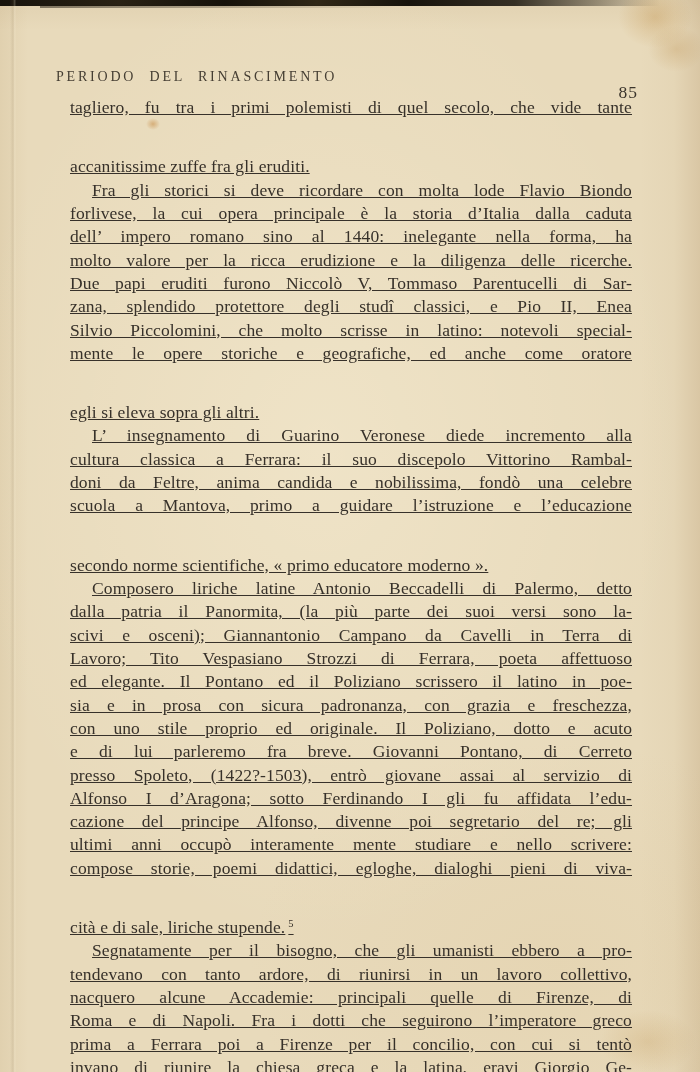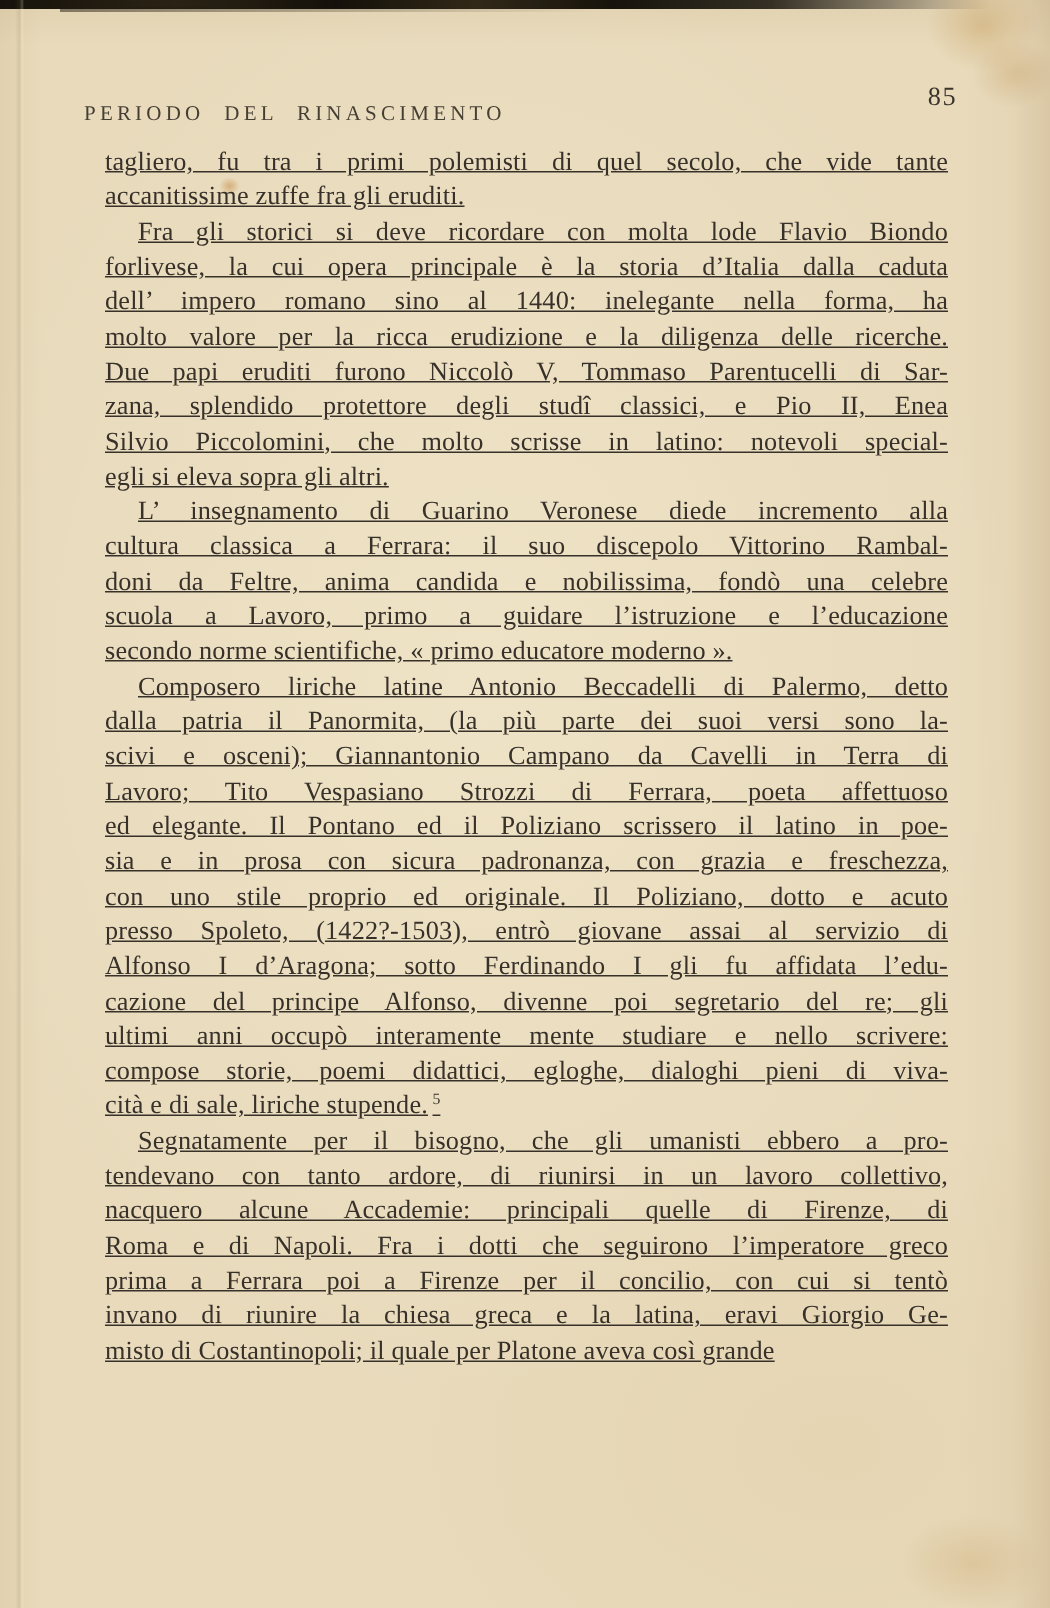--- a/index.html
+++ b/index.html
@@ -44,40 +44,40 @@
   .stain.s4 { left: 146px; top: 118px; width: 14px; height: 12px;
     background: radial-gradient(closest-side, rgba(190,120,40,0.45), rgba(190,120,40,0)); }
 
   .running-header {
     position: absolute; top: 69px; left: 56px; width: 562px;
     text-align: left;
     font-size: 14px; letter-spacing: 2.8px; word-spacing: 7px;
     color: #453e33;
   }
   .page-number {
-    position: absolute; top: 54px; right: 62px;
+    position: absolute; top: 82px; right: 62px;
     font-size: 17.5px; letter-spacing: 1px;
     color: #3b352c;
     margin-left: 20px;
   }
 
   .textblock {
     position: absolute; left: 70px; top: 96px; width: 562px;
     font-size: 17.5px; color: #37312a;
     letter-spacing: 0.12px;
   }
   .para { margin: 0; }
   .line {
     height: 23.32px; line-height: 23.32px;
     white-space: nowrap;
     text-align: justify;
     text-align-last: justify;
     text-decoration: underline;
   }
-  .line.lastline { text-align-last: left; }
+  .line.lastline { text-align-last: left; margin-top: 36px; }
   .line.indent { text-indent: 22px; }
   .line sup {
     font-size: 10.5px; letter-spacing: 0;
     vertical-align: 6px; line-height: 0; margin-left: 3px;
   }
 </style>
 </head>
 <body>
 
 <div class="page">
@@ -99,37 +99,39 @@
         <div class="line lastline">accanitissime zuffe fra gli eruditi.</div>
       </div>
       <div class="para">
         <div class="line indent">Fra gli storici si deve ricordare con molta lode Flavio Biondo</div>
         <div class="line">forlivese, la cui opera principale è la storia d’Italia dalla caduta</div>
         <div class="line">dell’ impero romano sino al 1440: inelegante nella forma, ha</div>
         <div class="line">molto valore per la ricca erudizione e la diligenza delle ricerche.</div>
         <div class="line">Due papi eruditi furono Niccolò V, Tommaso Parentucelli di Sar-</div>
         <div class="line">zana, splendido protettore degli studî classici, e Pio II, Enea</div>
         <div class="line">Silvio Piccolomini, che molto scrisse in latino: notevoli special-</div>
+        <div class="line">mente le opere storiche e geografiche, ed anche come oratore</div>
         <div class="line lastline">egli si eleva sopra gli altri.</div>
       </div>
       <div class="para">
         <div class="line indent">L’ insegnamento di Guarino Veronese diede incremento alla</div>
         <div class="line">cultura classica a Ferrara: il suo discepolo Vittorino Rambal-</div>
         <div class="line">doni da Feltre, anima candida e nobilissima, fondò una celebre</div>
-        <div class="line">scuola a Lavoro, primo a guidare l’istruzione e l’educazione</div>
+        <div class="line">scuola a Mantova, primo a guidare l’istruzione e l’educazione</div>
         <div class="line lastline">secondo norme scientifiche, « primo educatore moderno ».</div>
       </div>
       <div class="para">
         <div class="line indent">Composero liriche latine Antonio Beccadelli di Palermo, detto</div>
         <div class="line">dalla patria il Panormita, (la più parte dei suoi versi sono la-</div>
         <div class="line">scivi e osceni); Giannantonio Campano da Cavelli in Terra di</div>
         <div class="line">Lavoro; Tito Vespasiano Strozzi di Ferrara, poeta affettuoso</div>
         <div class="line">ed elegante. Il Pontano ed il Poliziano scrissero il latino in poe-</div>
         <div class="line">sia e in prosa con sicura padronanza, con grazia e freschezza,</div>
         <div class="line">con uno stile proprio ed originale. Il Poliziano, dotto e acuto</div>
+        <div class="line">e di lui parleremo fra breve. Giovanni Pontano, di Cerreto</div>
         <div class="line">presso Spoleto, (1422?-1503), entrò giovane assai al servizio di</div>
         <div class="line">Alfonso I d’Aragona; sotto Ferdinando I gli fu affidata l’edu-</div>
         <div class="line">cazione del principe Alfonso, divenne poi segretario del re; gli</div>
         <div class="line">ultimi anni occupò interamente mente studiare e nello scrivere:</div>
         <div class="line">compose storie, poemi didattici, egloghe, dialoghi pieni di viva-</div>
         <div class="line lastline"><span>cità e di sale, liriche stupende.</span><sup>5</sup></div>
       </div>
       <div class="para">
         <div class="line indent">Segnatamente per il bisogno, che gli umanisti ebbero a pro-</div>
         <div class="line">tendevano con tanto ardore, di riunirsi in un lavoro collettivo,</div>

